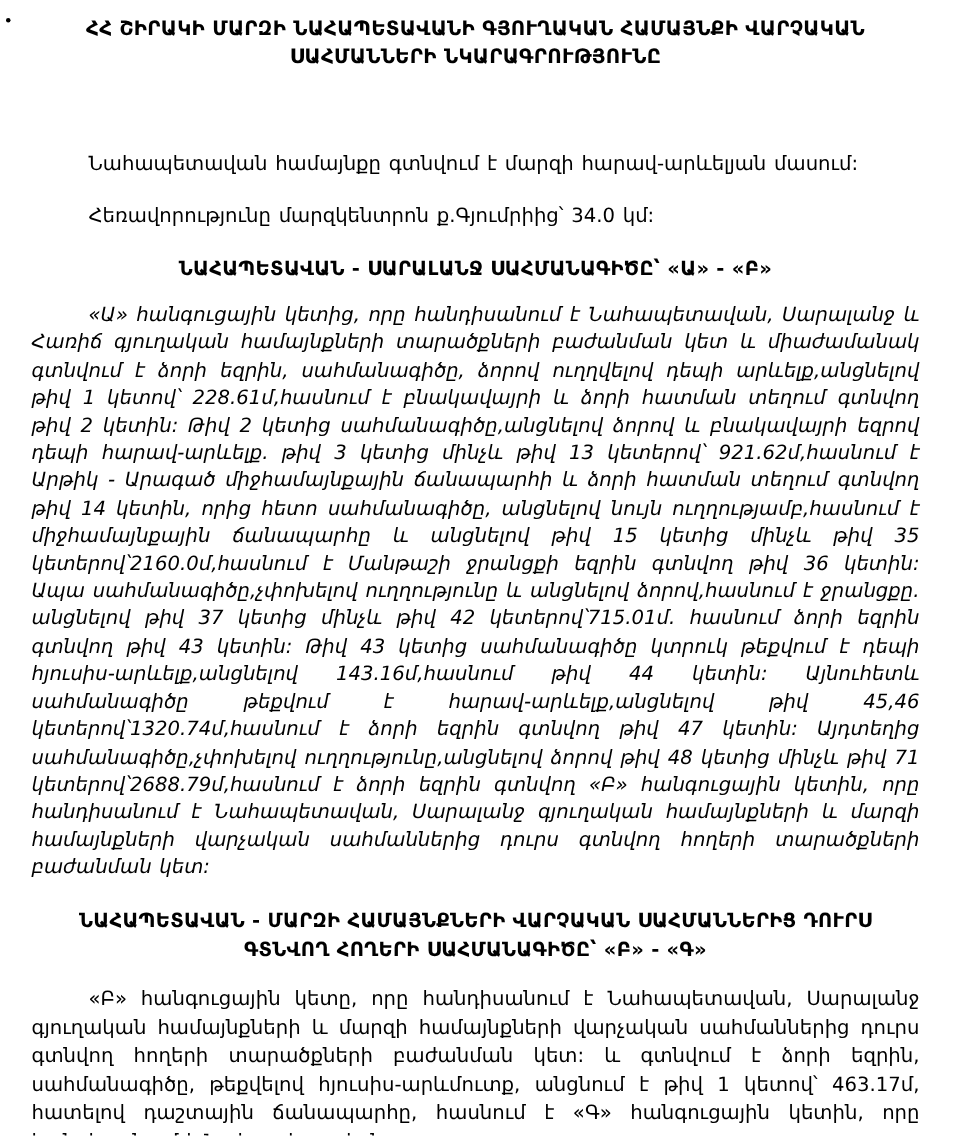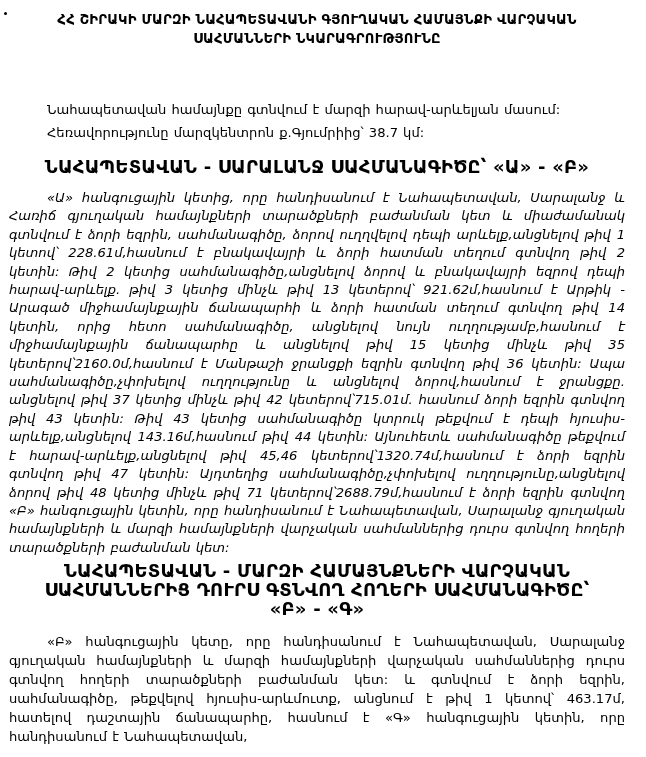--- a/index.html
+++ b/index.html
@@ -28,30 +28,30 @@
     font-size: 13.2px;
     font-weight: bold;
     line-height: 19px;
     text-align: center;
     letter-spacing: 0.2px;
   }
   .intro-block {
     margin-top: 52px;
   }
   .para {
-    margin: 4px;
+    margin: 16px;
     font-size: 13.1px;
     line-height: 19px;
     text-align: justify;
     text-indent: 38px;
     word-spacing: 1px;
   }
   .section-heading {
     margin: 0 20px;
-    font-size: 18px;
+    font-size: 13px;
     font-weight: bold;
     line-height: 19px;
     text-align: center;
     letter-spacing: 0.2px;
   }
   .sec1-heading { margin-top: 15px; }
   .sec1-body {
     margin-top: 13px;
     line-height: 18.4px;
     font-style: italic;
@@ -72,21 +72,21 @@
 <body>
 
 <div class="page">
 
   <span class="scan-dot"></span>
 
   <h1 class="doc-title">ՀՀ ՇԻՐԱԿԻ ՄԱՐԶԻ ՆԱՀԱՊԵՏԱՎԱՆԻ ԳՅՈՒՂԱԿԱՆ ՀԱՄԱՅՆՔԻ ՎԱՐՉԱԿԱՆ ՍԱՀՄԱՆՆԵՐԻ ՆԿԱՐԱԳՐՈՒԹՅՈՒՆԸ</h1>
 
   <div class="intro-block">
     <p class="para">Նահապետավան համայնքը գտնվում է մարզի հարավ-արևելյան մասում:</p>
-    <p class="para">Հեռավորությունը մարզկենտրոն ք.Գյումրիից՝ 38.7 կմ:</p>
+    <p class="para">Հեռավորությունը մարզկենտրոն ք.Գյումրիից՝ 34.0 կմ:</p>
   </div>
 
   <h2 class="section-heading sec1-heading">ՆԱՀԱՊԵՏԱՎԱՆ - ՍԱՐԱԼԱՆՋ ՍԱՀՄԱՆԱԳԻԾԸ՝ «Ա» - «Բ»</h2>
 
   <p class="para sec1-body">«Ա» հանգուցային կետից, որը հանդիսանում է Նահապետավան, Սարալանջ և Հառիճ գյուղական համայնքների տարածքների բաժանման կետ և միաժամանակ գտնվում է ձորի եզրին, սահմանագիծը, ձորով ուղղվելով դեպի արևելք,անցնելով թիվ 1 կետով՝ 228.61մ,հասնում է բնակավայրի և ձորի հատման տեղում գտնվող թիվ 2 կետին: Թիվ 2 կետից սահմանագիծը,անցնելով ձորով և բնակավայրի եզրով դեպի հարավ-արևելք. թիվ 3 կետից մինչև թիվ 13 կետերով՝ 921.62մ,հասնում է Արթիկ - Արագած միջհամայնքային ճանապարհի և ձորի հատման տեղում գտնվող թիվ 14 կետին, որից հետո սահմանագիծը, անցնելով նույն ուղղությամբ,հասնում է միջհամայնքային ճանապարհը և անցնելով թիվ 15 կետից մինչև թիվ 35 կետերով՝2160.0մ,հասնում է Մանթաշի ջրանցքի եզրին գտնվող թիվ 36 կետին: Ապա սահմանագիծը,չփոխելով ուղղությունը և անցնելով ձորով,հասնում է ջրանցքը. անցնելով թիվ 37 կետից մինչև թիվ 42 կետերով՝715.01մ. հասնում ձորի եզրին գտնվող թիվ 43 կետին: Թիվ 43 կետից սահմանագիծը կտրուկ թեքվում է դեպի հյուսիս-արևելք,անցնելով 143.16մ,հասնում թիվ 44 կետին: Այնուհետև սահմանագիծը թեքվում է հարավ-արևելք,անցնելով թիվ 45,46 կետերով՝1320.74մ,հասնում է ձորի եզրին գտնվող թիվ 47 կետին: Այդտեղից սահմանագիծը,չփոխելով ուղղությունը,անցնելով ձորով թիվ 48 կետից մինչև թիվ 71 կետերով՝2688.79մ,հասնում է ձորի եզրին գտնվող «Բ» հանգուցային կետին, որը հանդիսանում է Նահապետավան, Սարալանջ գյուղական համայնքների և մարզի համայնքների վարչական սահմաններից դուրս գտնվող հողերի տարածքների բաժանման կետ:</p>
 
   <h2 class="section-heading sec2-heading">ՆԱՀԱՊԵՏԱՎԱՆ - ՄԱՐԶԻ ՀԱՄԱՅՆՔՆԵՐԻ ՎԱՐՉԱԿԱՆ ՍԱՀՄԱՆՆԵՐԻՑ ԴՈՒՐՍ ԳՏՆՎՈՂ ՀՈՂԵՐԻ ՍԱՀՄԱՆԱԳԻԾԸ՝ «Բ» - «Գ»</h2>
 
   <p class="para sec2-body">«Բ» հանգուցային կետը, որը հանդիսանում է Նահապետավան, Սարալանջ գյուղական համայնքների և մարզի համայնքների վարչական սահմաններից դուրս գտնվող հողերի տարածքների բաժանման կետ: և գտնվում է ձորի եզրին, սահմանագիծը, թեքվելով հյուսիս-արևմուտք, անցնում է թիվ 1 կետով՝ 463.17մ, հատելով դաշտային ճանապարհը, հասնում է «Գ» հանգուցային կետին, որը հանդիսանում է Նահապետավան,</p>
 

